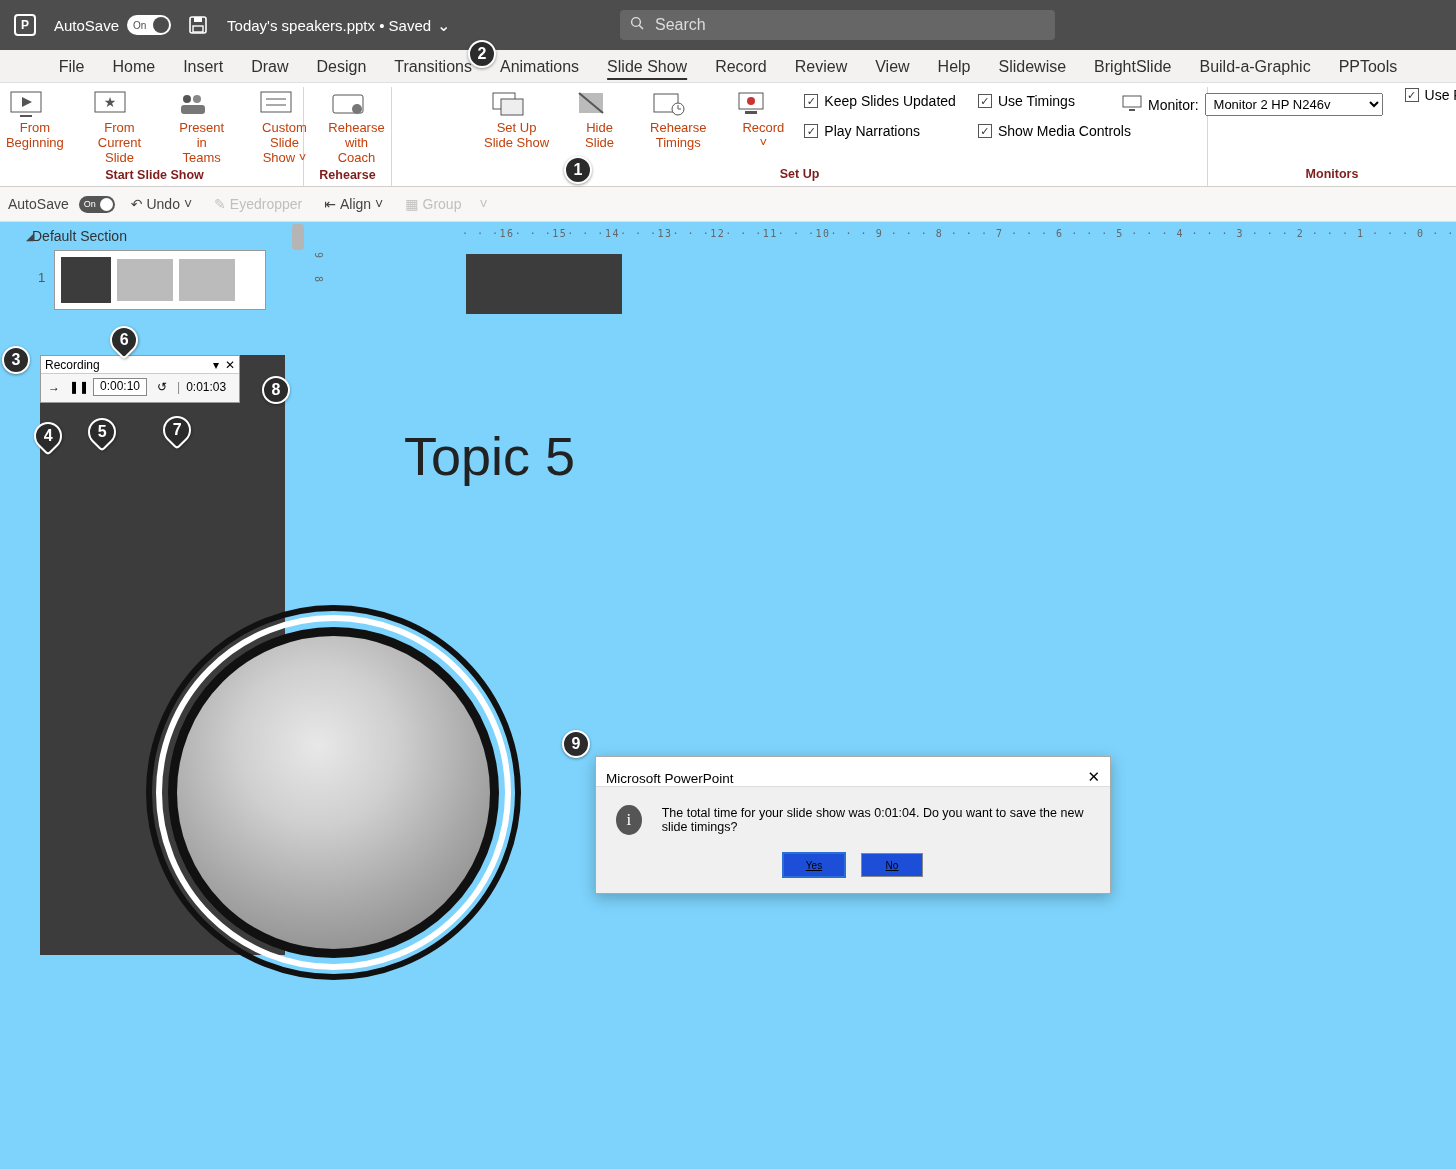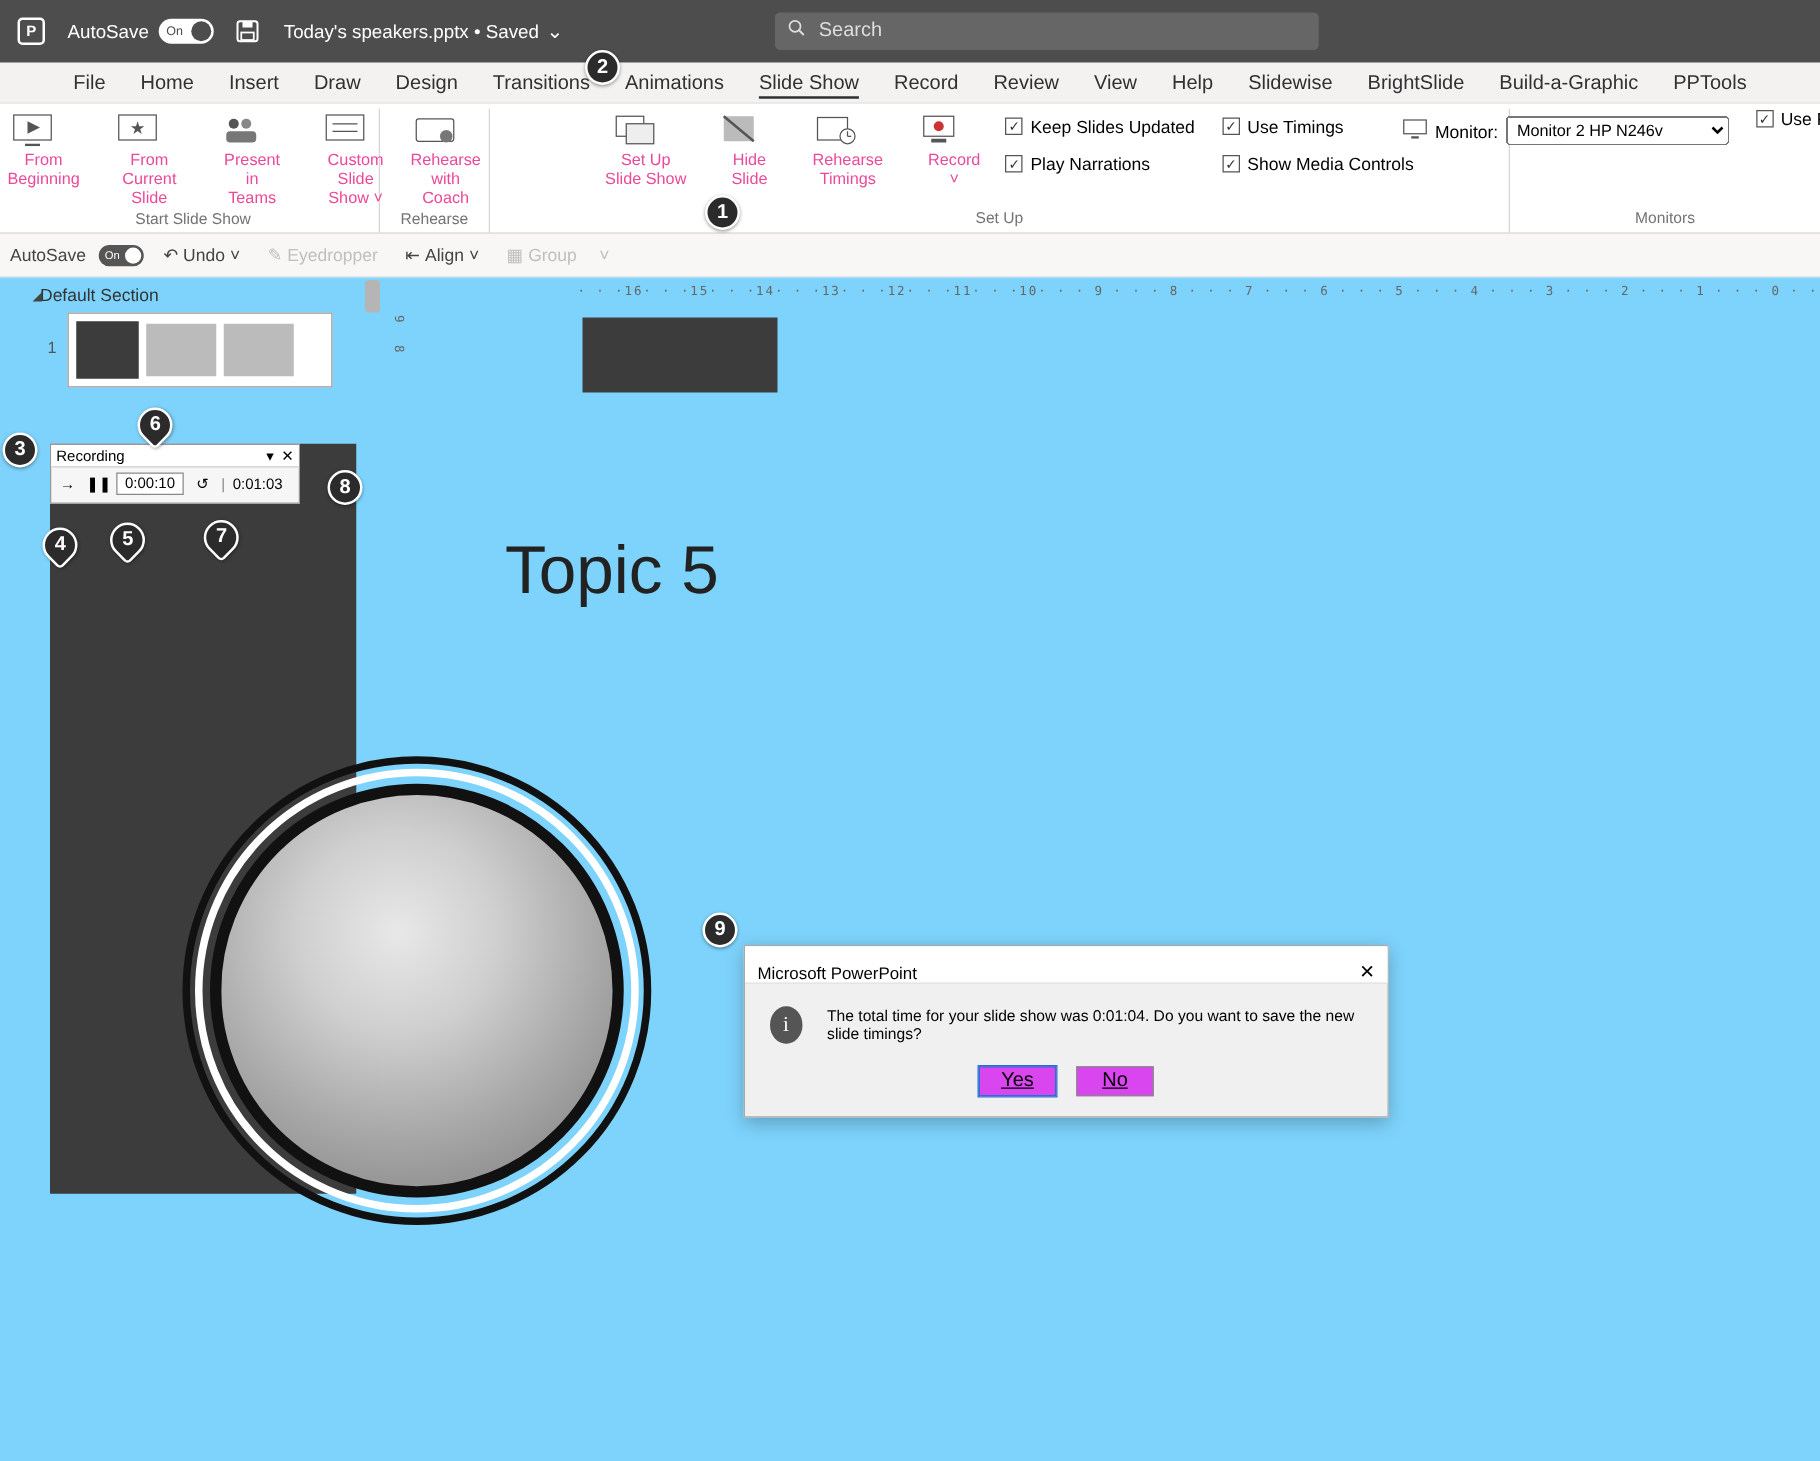--- a/index.html
+++ b/index.html
@@ -19,24 +19,24 @@
 
   
   .tabs{height:33px;background:#f3f2f1;display:flex;align-items:flex-end;padding:0 8px;gap:0;border-bottom:1px solid #e1dfdd;justify-content:center;}
   .tab{padding:6px 14px;font-size:16px;color:#313131;cursor:pointer;white-space:nowrap;}
   .tab.active{text-decoration:underline;text-underline-offset:6px;text-decoration-thickness:2px;}
 
   
   .ribbon{height:104px;background:#fff;border-bottom:1px solid #d0cfce;display:flex;padding:4px 0 0 6px;}
   .group{border-right:1px solid #d7d6d5;display:flex;flex-direction:column;align-items:center;justify-content:space-between;padding:0 6px 2px;}
   .group-body{display:flex;align-items:flex-start;gap:6px;flex:1;}
-  .group-label{font-size:12.5px;color:#737373;padding-bottom:3px;}
+  .group-label{font-size:12.5px;color:#7f1d1d;padding-bottom:3px;font-weight:bold;}
   .big-btn{display:flex;flex-direction:column;align-items:center;justify-content:center;min-width:56px;padding:2px 6px;cursor:pointer;}
   .big-btn .icon{width:36px;height:30px;margin-bottom:2px;display:flex;align-items:center;justify-content:center;}
-  .big-btn .lbl{font-size:13px;text-align:center;line-height:1.15;color:#ec4899;margin-left:18px;}
+  .big-btn .lbl{font-size:13px;text-align:center;line-height:1.15;color:#c2410c;margin-left:18px;}
   .chk-col{display:flex;flex-direction:column;gap:14px;padding:6px 8px 0;}
   .chk{display:flex;align-items:center;font-size:14px;gap:6px;white-space:nowrap;}
   .chk .box{width:14px;height:14px;border:1px solid #555;display:inline-flex;align-items:center;justify-content:center;font-size:11px;color:#333;}
   .mon-row{display:flex;align-items:center;gap:6px;font-size:14px;padding:6px 6px 0;white-space:nowrap;}
   .mon-row select{font-size:13px;padding:2px 4px;width:178px;}
 
   
   .qat{height:35px;background:#f8f7f6;border-bottom:1px solid #e1dfdd;display:flex;align-items:center;padding:0 8px;gap:10px;font-size:14px;color:#444;}
   .qat .item{display:flex;align-items:center;gap:4px;padding:0 6px;cursor:pointer;}
   .qat .disabled{color:#bfbfbf;}
@@ -73,21 +73,21 @@
   .rec-time{width:54px;height:18px;border:1px solid #888;background:#fff;text-align:center;font-size:12px;}
   .rec-btn{width:18px;text-align:center;cursor:pointer;}
 
   
   .dialog{position:absolute;left:595px;top:756px;width:516px;border:1px solid #aaa;background:#f0f0f0;box-shadow:0 4px 14px rgba(0,0,0,.25);}
   .dlg-titlebar{height:30px;background:#fff;display:flex;align-items:flex-end;justify-content:space-between;padding:0 10px;font-size:13.5px;border-bottom:1px solid #ddd;}
   .dlg-close{font-size:15px;cursor:pointer;}
   .dlg-body{display:flex;align-items:center;gap:20px;padding:18px 20px;font-size:12.5px;}
   .info-circle{width:30px;height:30px;border-radius:50%;background:#555;color:#fff;display:flex;align-items:center;justify-content:center;font-family:Georgia,serif;font-size:17px;}
   .dlg-buttons{display:flex;justify-content:center;gap:16px;padding:0 0 16px;}
-  .dlg-btn{min-width:62px;height:24px;border:1px solid #888;background:#d946ef;font-size:16px;cursor:pointer;}
+  .dlg-btn{min-width:62px;height:24px;border:1px solid #888;background:#1d4ed8;font-size:10px;cursor:pointer;}
   .dlg-btn.default{border:1px solid #2a6fd6;outline:1px solid #2a6fd6;}
 
   
   .callout{position:absolute;width:28px;height:28px;border-radius:50%;background:#2b2b2b;color:#fff;display:flex;align-items:center;justify-content:center;font-size:16px;font-weight:600;z-index:20;border:2px solid #fff;box-shadow:0 1px 3px rgba(0,0,0,.4);}
   .callout.pin{border-radius:50% 50% 50% 4px;transform:rotate(-45deg);} 
   .callout.pin span{transform:rotate(45deg);}
 </style>
 </head>
 <body>
 

